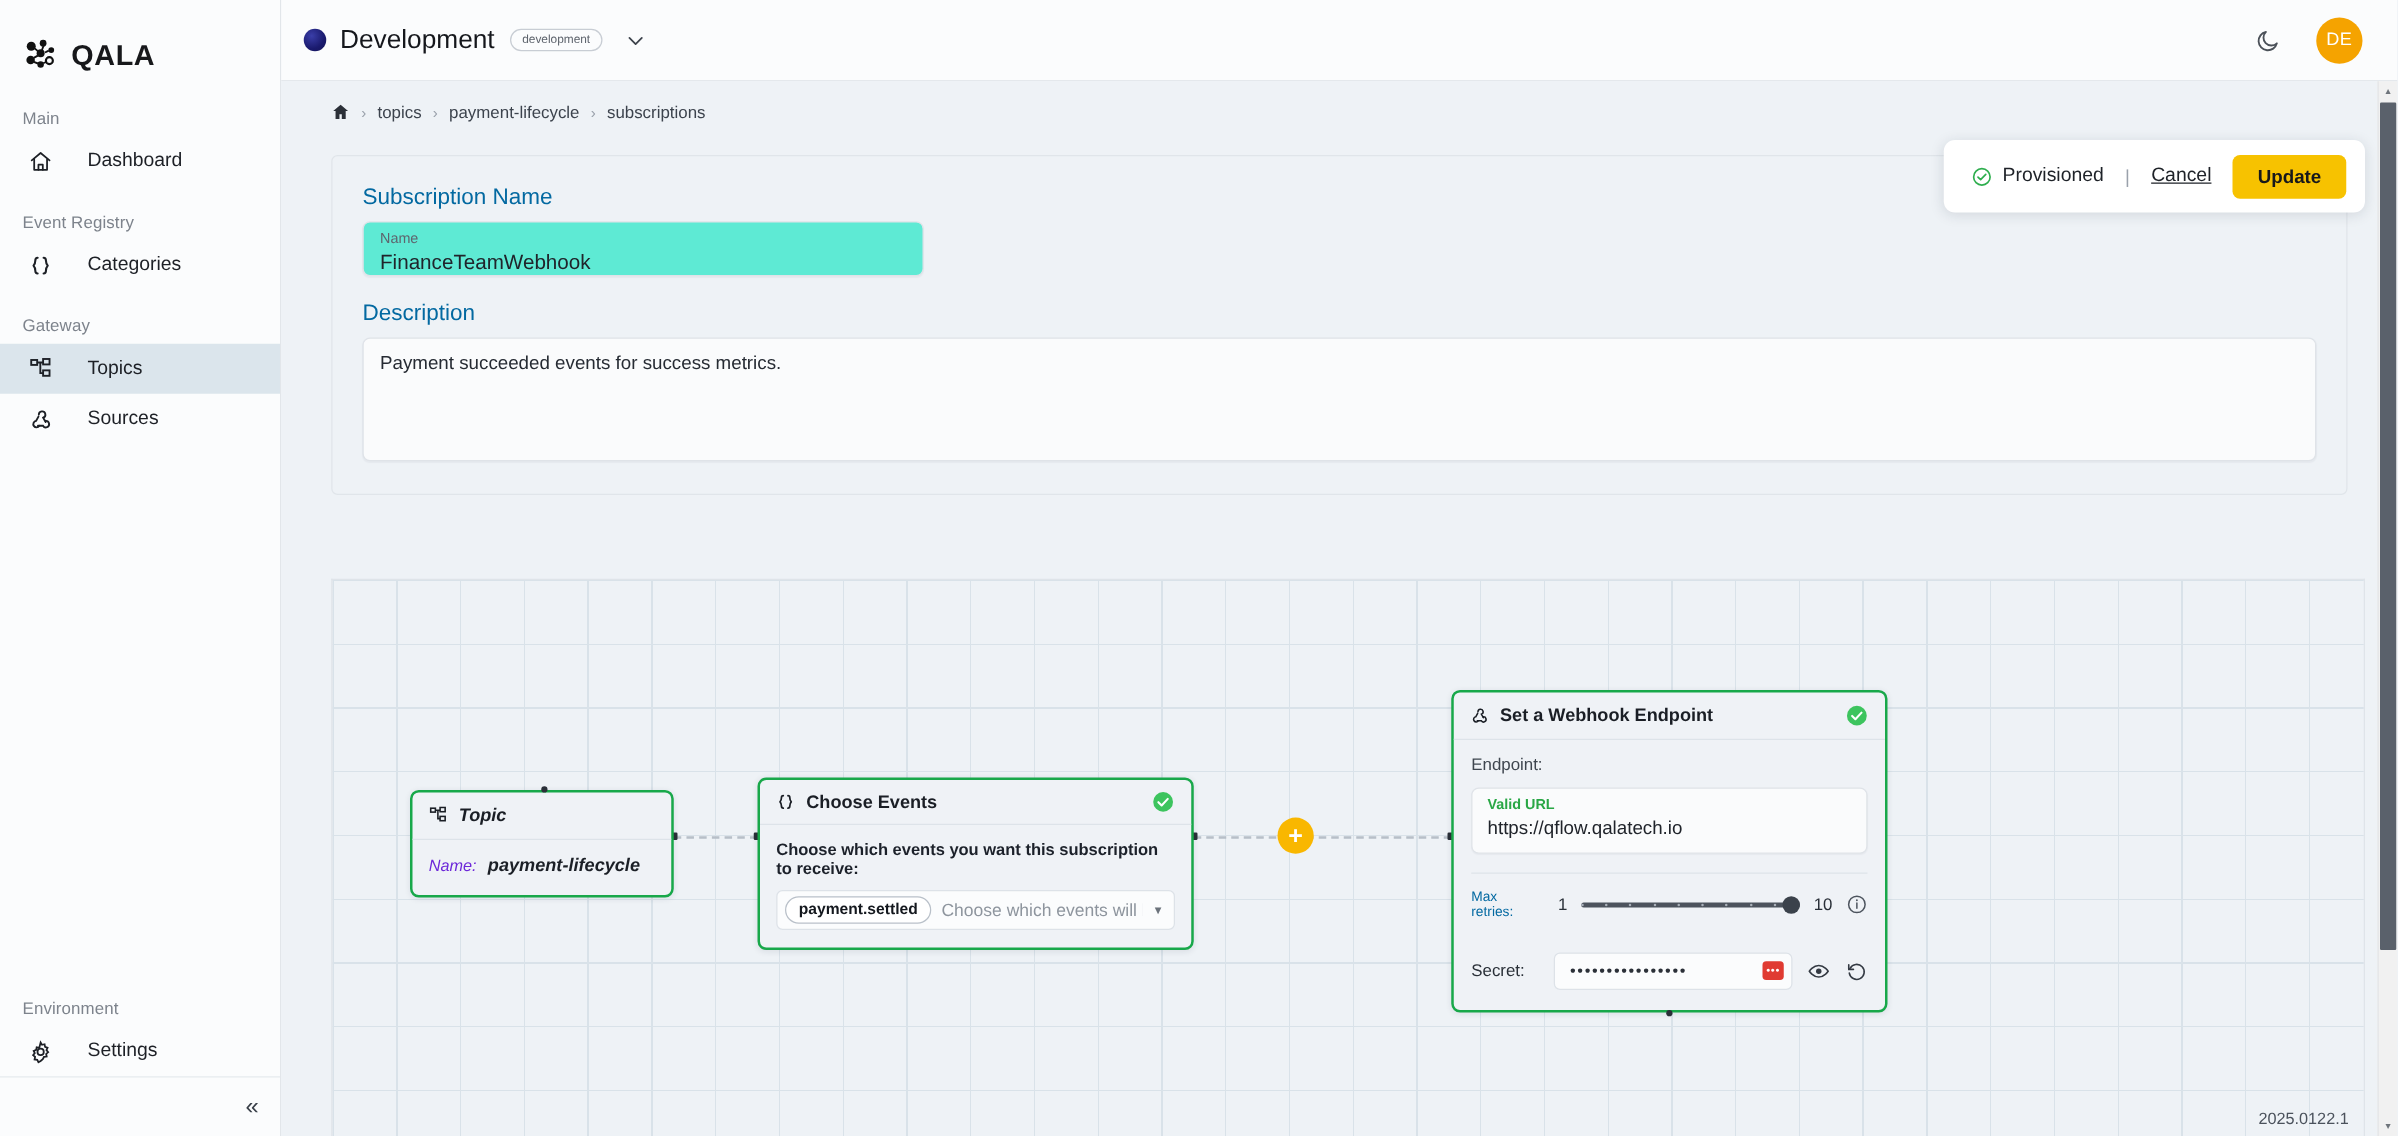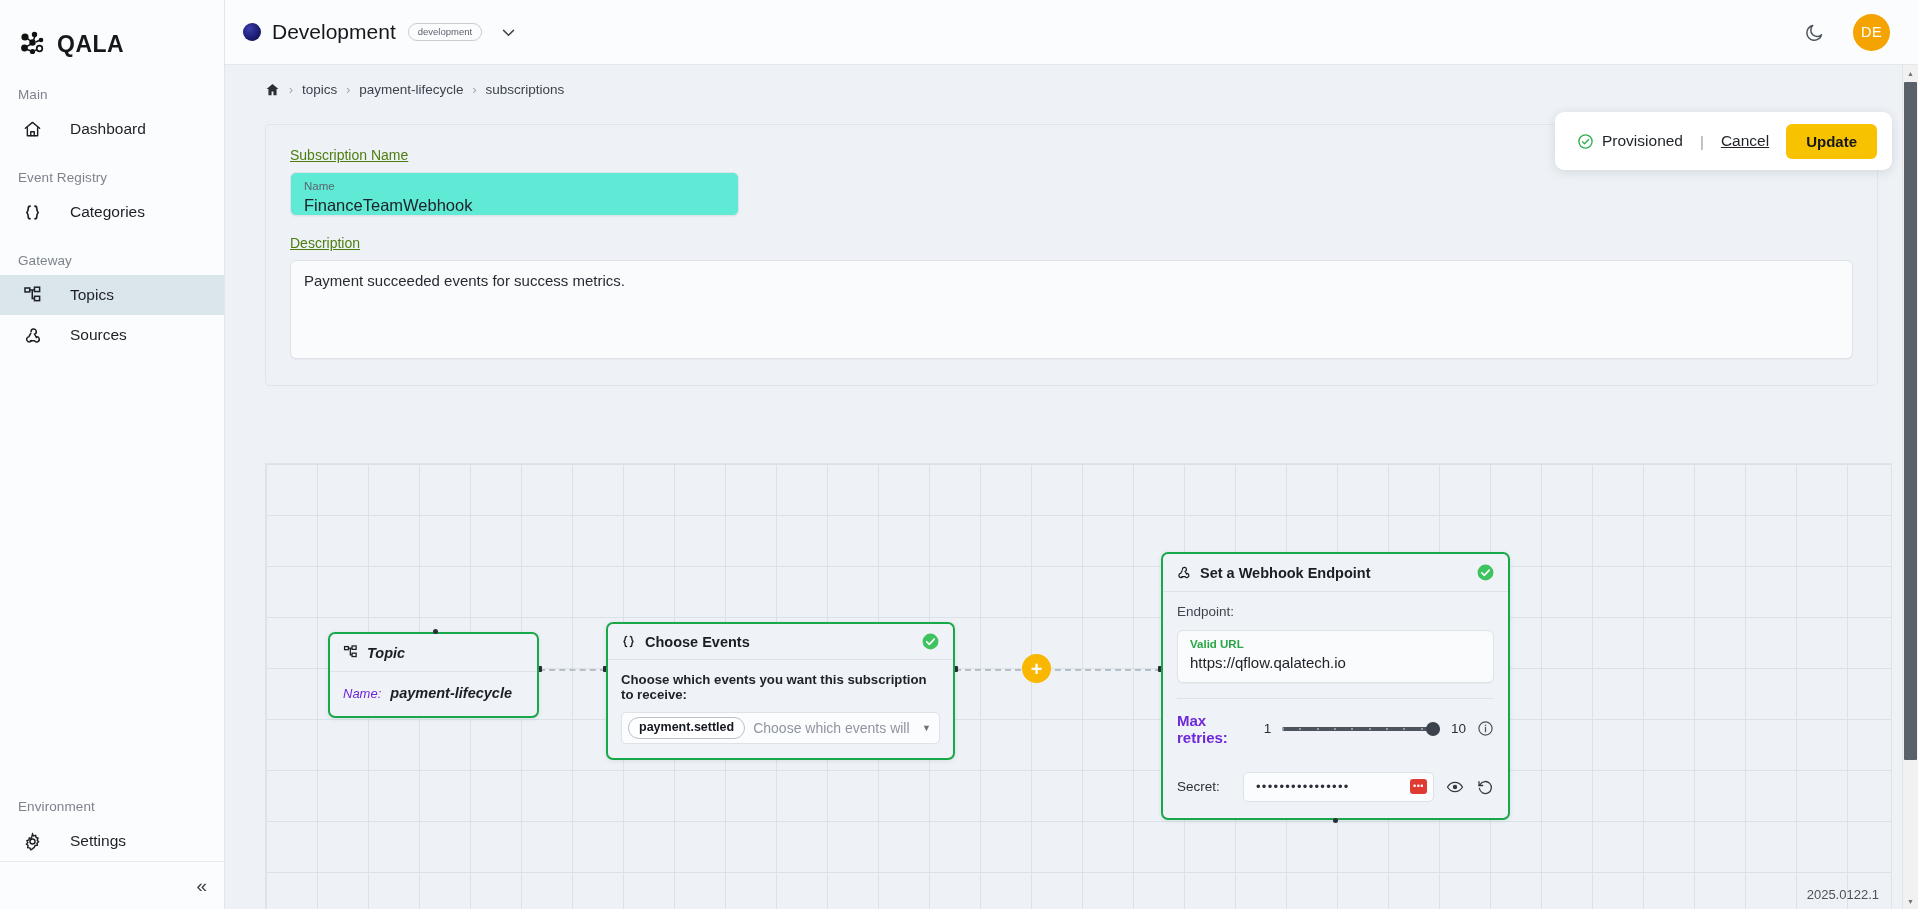--- a/index.html
+++ b/index.html
@@ -88,21 +88,21 @@
     background: #f7c200; color: #17181b; border: none; border-radius: 6px;
     font-size: 15px; font-weight: 700; padding: 9px 20px; cursor: pointer;
     font-family: "Liberation Sans", sans-serif;
   }
 
   
   .form-panel {
     margin: 27px 40px 0 40px; background: #eef2f6;
     border: 1px solid #e0e5ea; border-radius: 5px; padding: 22px 24px 26px;
   }
-  .field-label { font-size: 14px; color: #4d7c0f; margin-bottom: 9px; text-decoration: underline; }
+  .field-label { font-size: 18px; color: #0369a1; margin-bottom: 9px; }
   .name-box {
     width: 449px; height: 44px; background: #5eead4; border: 1px solid #dfe3e8;
     border-radius: 6px; padding: 6px 13px 0; box-shadow: 0 1px 1px rgba(20,30,50,.04);
   }
   .mini-label { font-size: 11.5px; color: #5e656e; line-height: 1.3; }
   .name-value { font-size: 16.5px; color: #20242b; line-height: 1.4; }
   .desc-box {
     margin-top: 7px; height: 99px; background: #fafbfc; border: 1px solid #dfe3e8;
     border-radius: 6px; padding: 11px 13px; font-size: 15px; color: #262b33;
     box-shadow: 0 1px 1px rgba(20,30,50,.04);
@@ -159,21 +159,21 @@
   #node-webhook .node-body { padding: 12px 14px 16px; }
   .wh-label { font-size: 13.5px; color: #3f464f; margin-bottom: 11px; }
   .url-box {
     background: #fafbfc; border: 1px solid #dfe3e8; border-radius: 6px;
     padding: 6px 12px 8px; box-shadow: 0 1px 1px rgba(20,30,50,.04);
   }
   .valid-url { font-size: 11.5px; color: #29a745; font-weight: 600; line-height: 1.3; }
   .url-value { font-size: 15px; color: #20242b; line-height: 1.45; }
   .wh-sep { height: 1px; background: #dee3e9; margin: 15px 0 0; }
   .retry-row { display: flex; align-items: center; gap: 11px; margin-top: 13px; }
-  .retry-label { font-size: 15px; color: #6d28d9; font-weight: bold; }
+  .retry-label { font-size: 11px; color: #0369a1; }
   .retry-min { font-size: 13.5px; color: #2a3038; margin-left: 5px; }
   .slider { position: relative; width: 188px; height: 14px; display: flex; align-items: center; }
   .slider-track { position: absolute; left: 0; right: 0; height: 4px; background: #4d545e; border-radius: 2px; }
   .slider-ticks { position: absolute; left: 0; right: 0; display: flex; justify-content: space-between; align-items: center; }
   .slider-ticks i { width: 2px; height: 2px; background: #aab1ba; border-radius: 50%; display: block; }
   .slider-thumb { position: absolute; right: 0; width: 14px; height: 14px; border-radius: 50%; background: #3b424b; }
   .retry-max { font-size: 13.5px; color: #2a3038; }
   .info-ico { display: flex; color: #4d545e; cursor: pointer; }
   .secret-row { display: flex; align-items: center; gap: 12px; margin-top: 26px; }
   .secret-label { font-size: 13.5px; color: #2a3038; width: 54px; }

